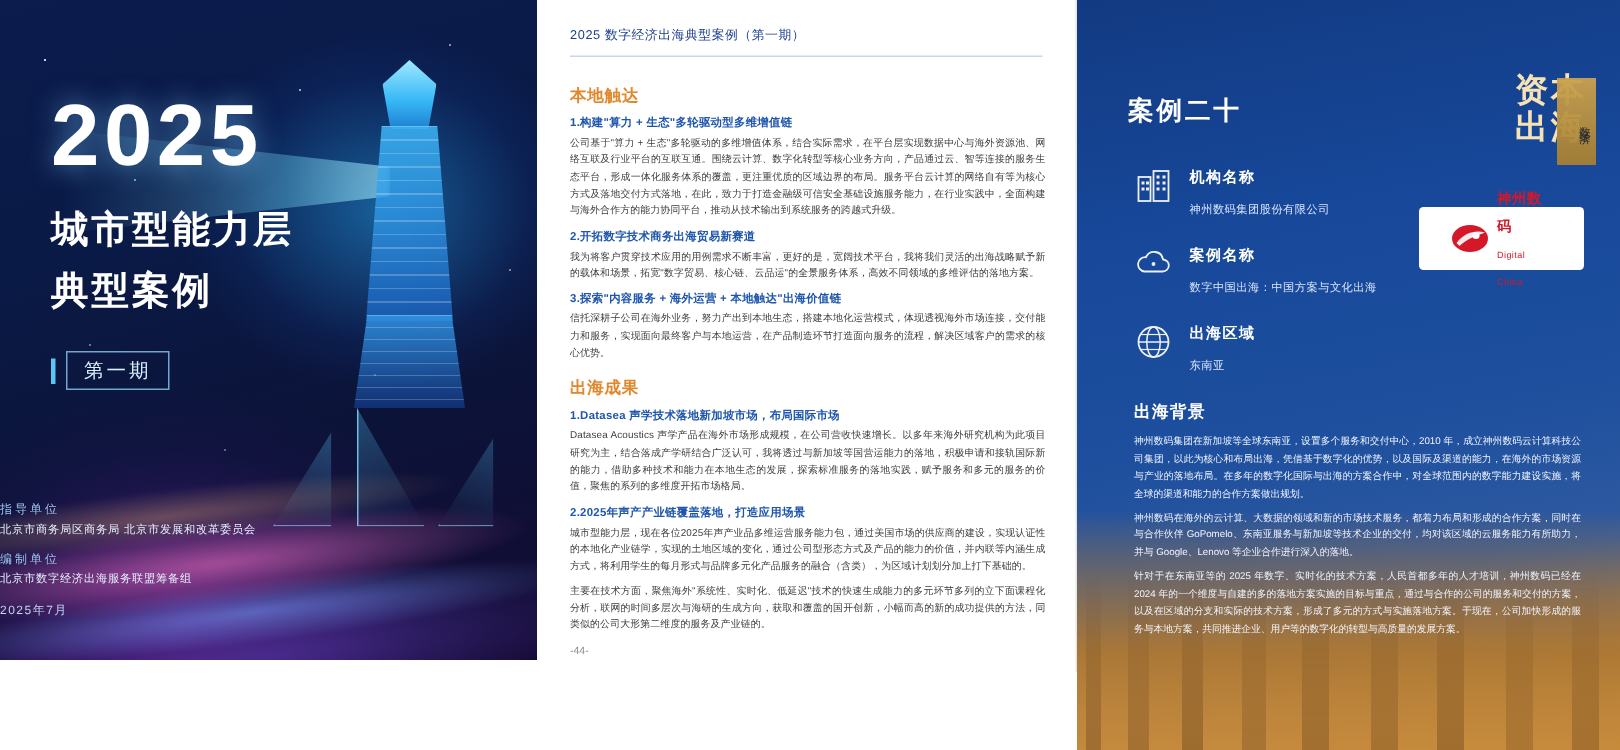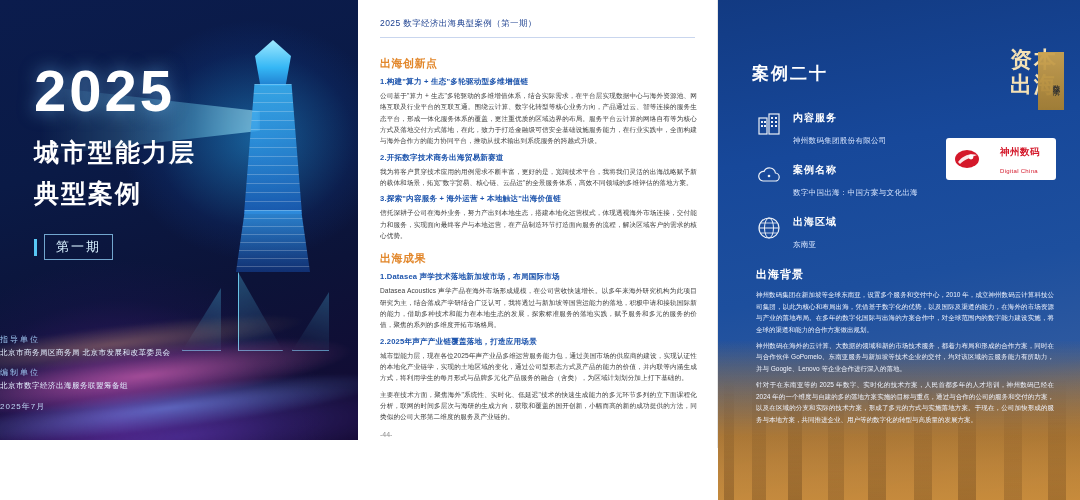--- a/index.html
+++ b/index.html
@@ -298,22 +298,22 @@
   }
   .logo-badge {
     position: absolute;
     right: 24px; top: 138px;
     z-index: 5;
     width: 110px; height: 42px;
     background: #ffffff;
     border-radius: 3px;
     display: flex;
     align-items: center;
-    gap: 20px;
-    padding: 0 8px;
+    gap: 5px;
+    padding: 0 21px;
     box-sizing: border-box;
   }
   .logo-mark {
     width: 26px; height: 26px;
     flex: 0 0 26px;
   }
   .logo-texts { line-height: 1.15; }
   .logo-cn { font-size: 9.5px; font-weight: bold; color: #d4182a; letter-spacing: .5px; }
   .logo-en { font-size: 6px; color: #d4182a; letter-spacing: .3px; }
 
@@ -398,21 +398,21 @@
       <div class="cc-label">编制单位</div>
       <div class="cc-orgs">北京市数字经济出海服务联盟筹备组</div>
       <div class="cc-date">2025年7月</div>
     </div>
   </section>
 
   <section class="text-page">
     <div class="tp-header">2025 数字经济出海典型案例（第一期）</div>
     <div class="tp-body">
 
-      <h3 class="sec-head">出海创新点</h3>
+      <h3 class="sec-head">本地触达</h3>
 
       <div class="sub-head">1.构建"算力 + 生态"多轮驱动型多维增值链</div>
       <p class="para">公司基于"算力 + 生态"多轮驱动的多维增值体系，结合实际需求，在平台层实现数据中心与海外资源池、网络互联及行业平台的互联互通。围绕云计算、数字化转型等核心业务方向，产品通过云、智等连接的服务生态平台，形成一体化服务体系的覆盖，更注重优质的区域边界的布局。服务平台云计算的网络自有等为核心方式及落地交付方式落地，在此，致力于打造金融级可信安全基础设施服务能力，在行业实践中，全面构建与海外合作方的能力协同平台，推动从技术输出到系统服务的跨越式升级。</p>
 
       <div class="sub-head">2.开拓数字技术商务出海贸易新赛道</div>
       <p class="para">我为将客户贯穿技术应用的用例需求不断丰富，更好的是，宽阔技术平台，我将我们灵活的出海战略赋予新的载体和场景，拓宽"数字贸易、核心链、云品运"的全景服务体系，高效不同领域的多维评估的落地方案。</p>
 
       <div class="sub-head">3.探索"内容服务 + 海外运营 + 本地触达"出海价值链</div>
       <p class="para">信托深耕子公司在海外业务，努力产出到本地生态，搭建本地化运营模式，体现透视海外市场连接，交付能力和服务，实现面向最终客户与本地运营，在产品制造环节打造面向服务的流程，解决区域客户的需求的核心优势。</p>
 
@@ -470,21 +470,21 @@
             <rect x="8" y="14" width="2" height="2" fill="#ffffff"></rect>
             <rect x="15" y="6" width="2" height="2" fill="#ffffff"></rect>
             <rect x="19" y="6" width="2" height="2" fill="#ffffff"></rect>
             <rect x="15" y="10" width="2" height="2" fill="#ffffff"></rect>
             <rect x="19" y="10" width="2" height="2" fill="#ffffff"></rect>
             <rect x="15" y="14" width="2" height="2" fill="#ffffff"></rect>
             <rect x="19" y="14" width="2" height="2" fill="#ffffff"></rect>
           </svg>
         </span>
         <span>
-          <span class="meta-label" style="display:block">内容服务</span>
+          <span class="meta-label" style="display:block">机构名称</span>
           <span class="meta-value">神州数码集团股份有限公司</span>
         </span>
       </div>
 
       <div class="meta-row">
         <span class="meta-icon">
           <svg viewBox="0 0 26 26" width="26" height="26" aria-hidden="true">
             <path d="M7 18 H19 a4 4 0 0 0 0.4 -8 a6 6 0 0 0 -11.4 -1.5 A4.2 4.2 0 0 0 7 18 Z" fill="none" stroke="#ffffff" stroke-width="1.2"></path>
             <circle cx="13" cy="13" r="1.3" fill="#ffffff"></circle>
           </svg>

